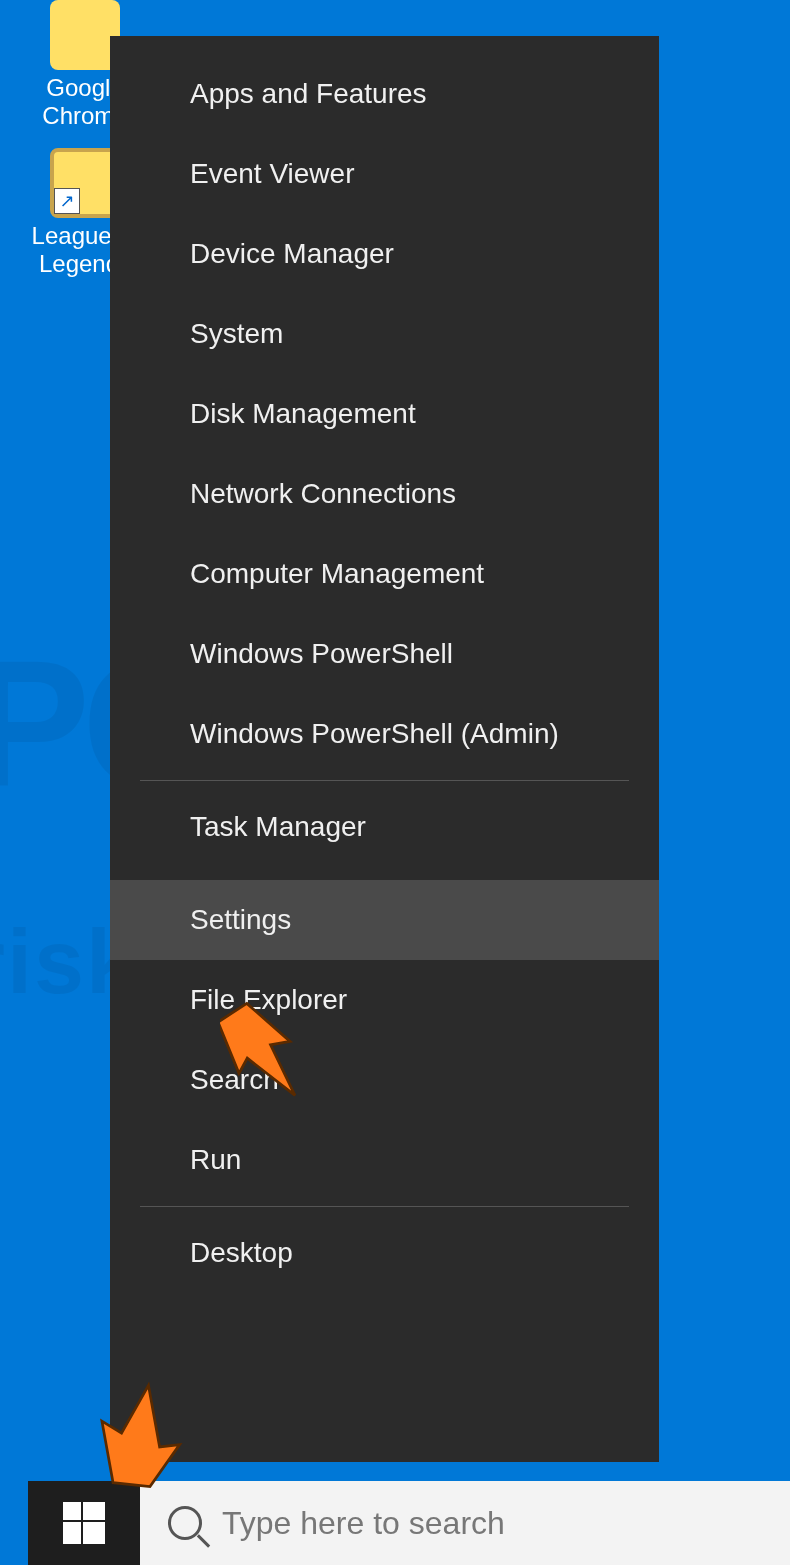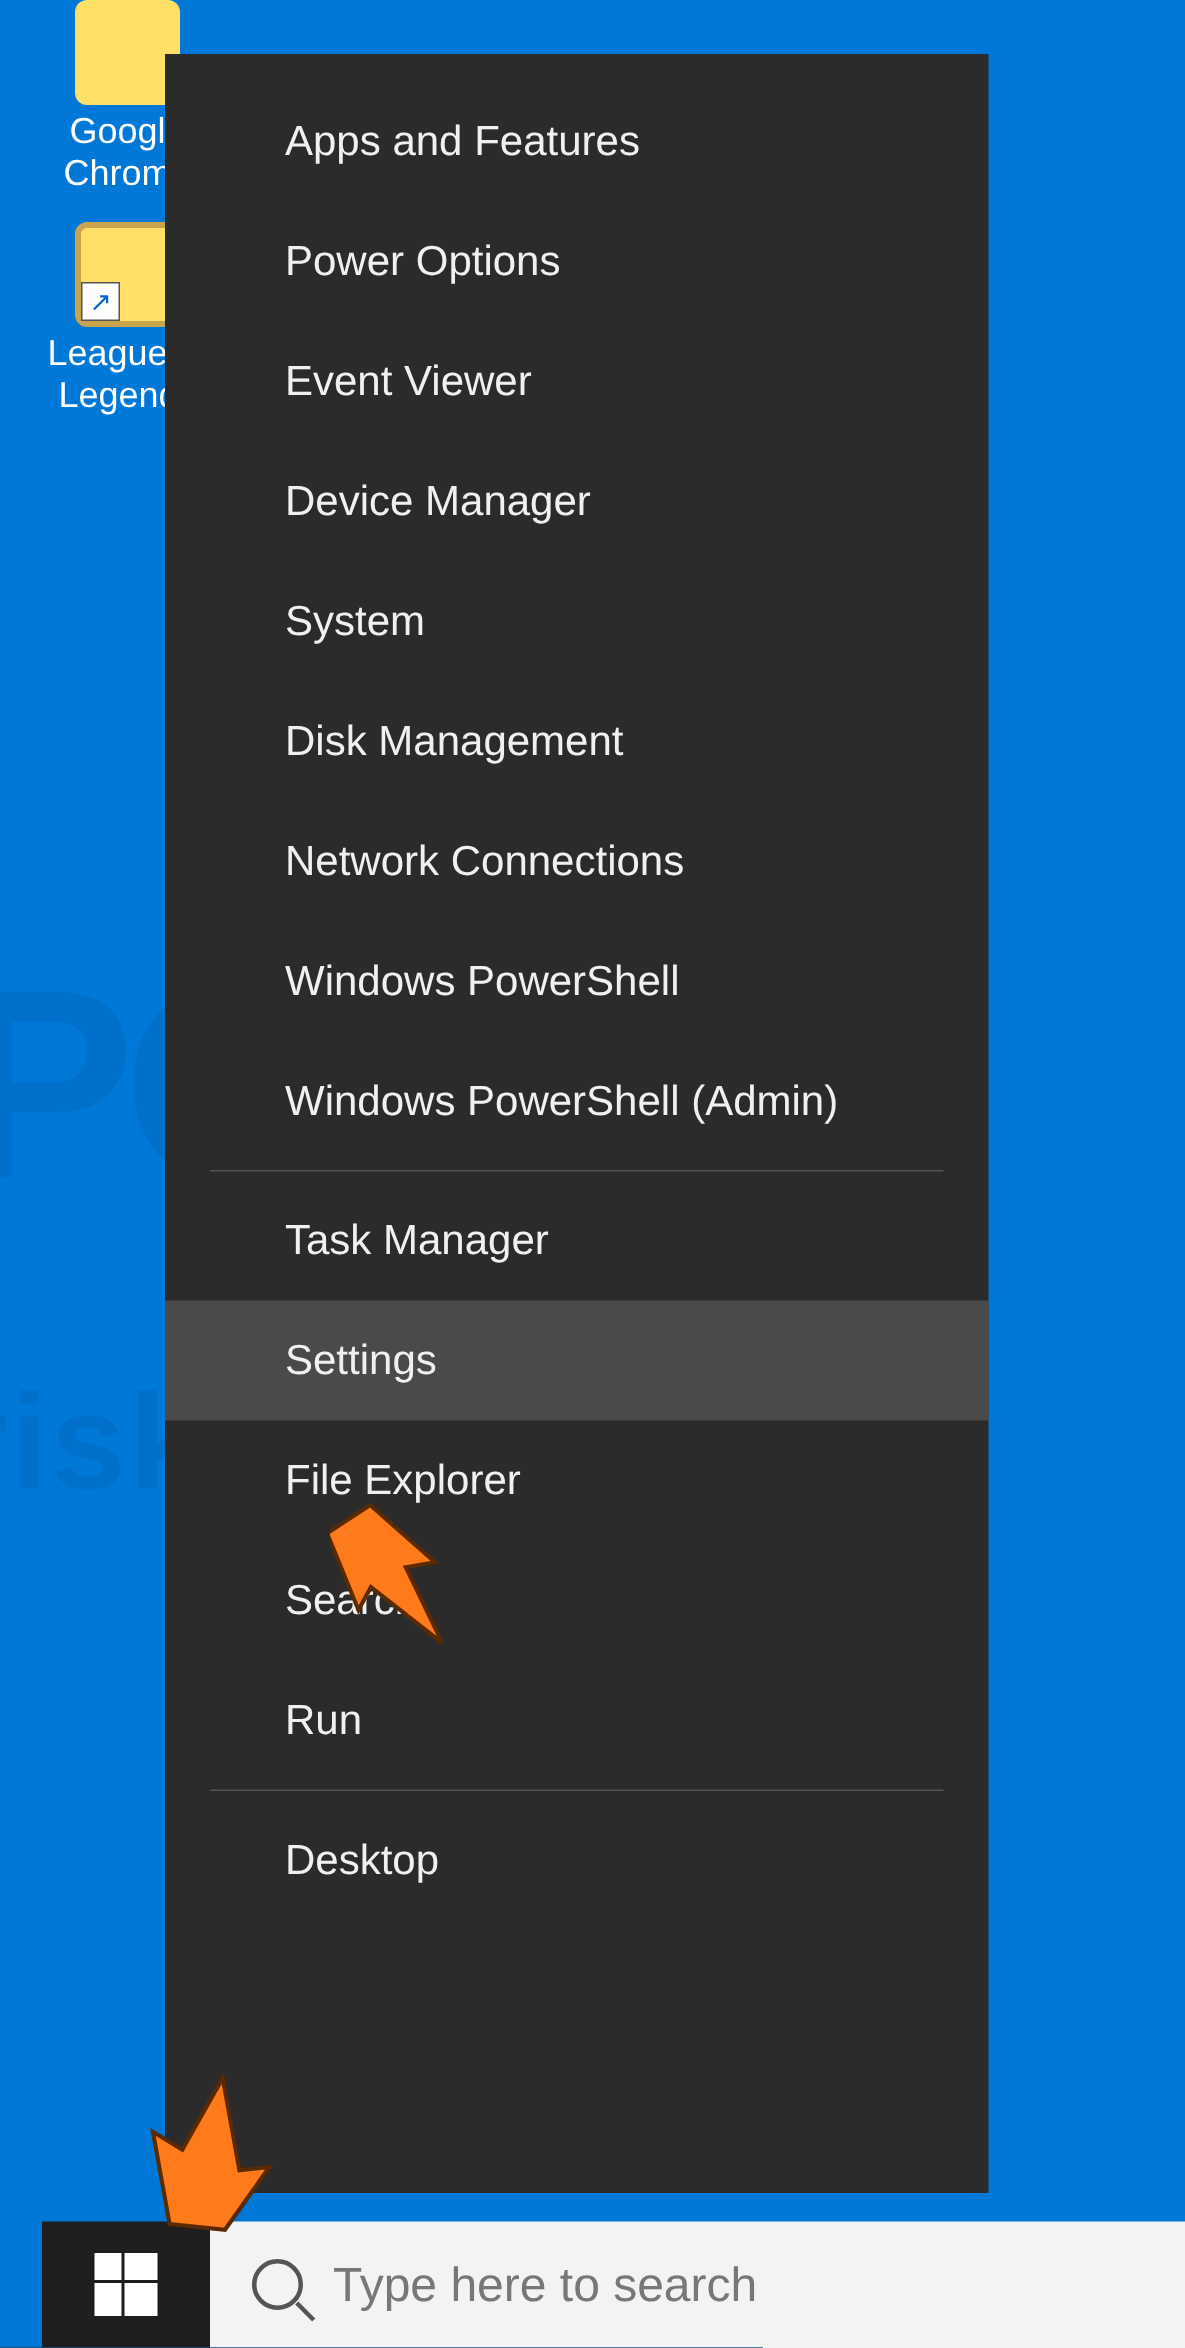--- a/index.html
+++ b/index.html
@@ -57,20 +57,21 @@
     font-size: 28px;
     font-weight: 400;
     padding: 24px 30px 24px 80px;
     cursor: pointer;
     display: flex;
     align-items: center;
     justify-content: space-between;
   }
   .winx-item.hovered {
     background: #4a4a4a;
+    margin-top: 13px;
   }
   .winx-sep {
     height: 1px;
     background: #555;
     margin: 6px 30px;
   }
   .chev {
     color: #ccc;
     font-size: 28px;
     padding-right: 10px;
@@ -151,36 +152,36 @@
 
 <div class="watermark">
   PC<br><span style="font-size:90px;letter-spacing:2px;">risk.com</span>
 </div>
 
 <div class="winx-menu" id="winx">
     <div class="winx-item">
       <span>Apps and Features</span>
     </div>
     <div class="winx-item">
-      <span>Power Options</span>
-    </div>
-    <div class="winx-item">
       <span>Event Viewer</span>
     </div>
     <div class="winx-item">
       <span>Device Manager</span>
     </div>
     <div class="winx-item">
       <span>System</span>
     </div>
     <div class="winx-item">
       <span>Disk Management</span>
     </div>
     <div class="winx-item">
       <span>Network Connections</span>
+    </div>
+    <div class="winx-item">
+      <span>Computer Management</span>
     </div>
     <div class="winx-item">
       <span>Windows PowerShell</span>
     </div>
     <div class="winx-item">
       <span>Windows PowerShell (Admin)</span>
     </div>
     <div class="winx-sep"></div>
     <div class="winx-item">
       <span>Task Manager</span>

